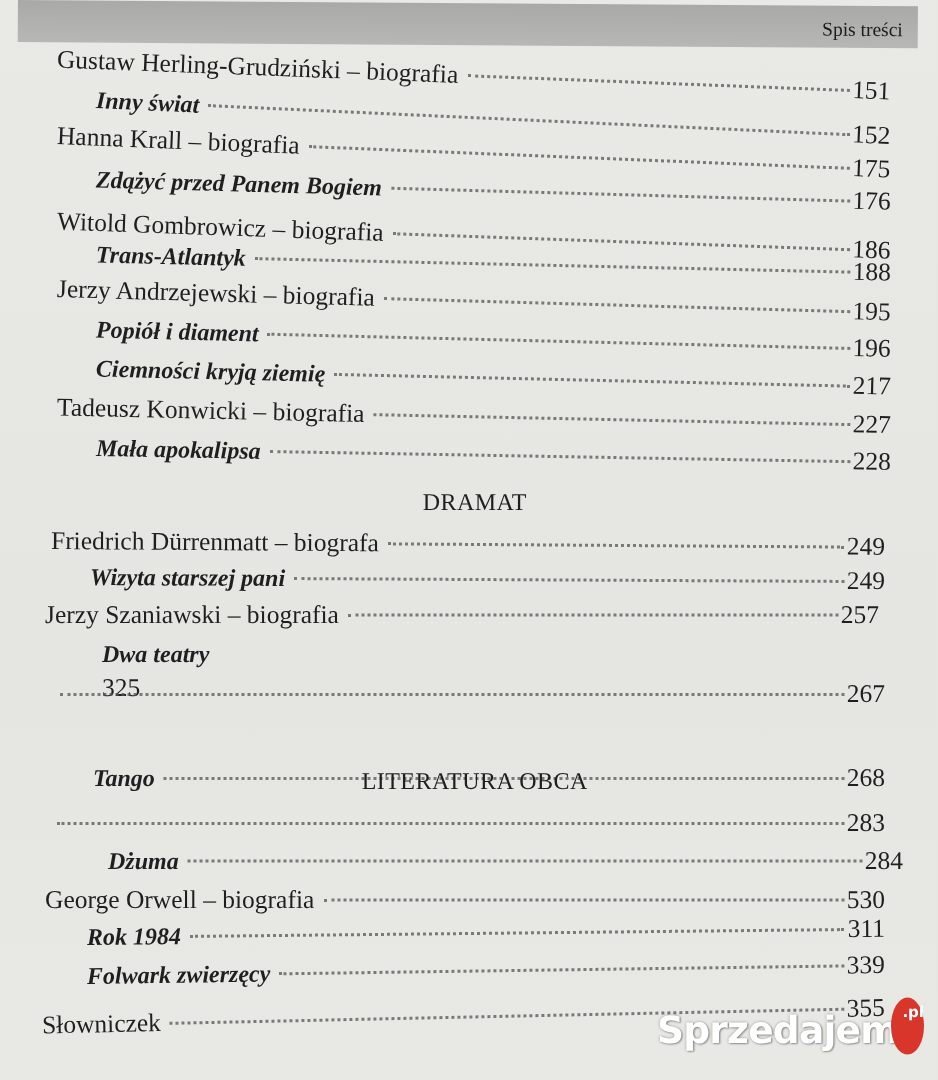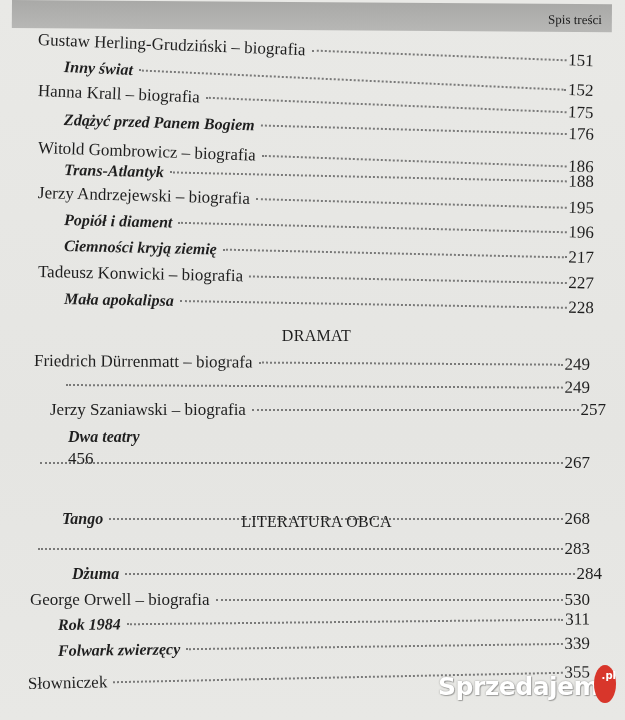--- a/index.html
+++ b/index.html
@@ -175,32 +175,33 @@
     </div>
 
     <div class="section-heading" style="top:327px;">DRAMAT</div>
 
     <div class="row author" style="left:34px; top:351px; width:556px; transform:rotate(0.4deg); transform-origin:left center;">
       <span class="label">Friedrich Dürrenmatt – biografa</span>
       <span class="leader"></span>
       <span class="page-num">249</span>
     </div>
     <div class="row sub" style="left:60px; top:375px; width:530px; transform:rotate(0.3deg); transform-origin:left center;">
+      <span class="label">Wizyta starszej pani</span>
       <span class="leader"></span>
       <span class="page-num">249</span>
     </div>
-    <div class="row author" style="left:50px; top:400px; width:556px;">
+    <div class="row author" style="left:30px; top:400px; width:556px;">
       <span class="label">Jerzy Szaniawski – biografia</span>
       <span class="leader"></span>
       <span class="page-num">257</span>
     </div>
     <div class="row sub" style="left:62px; top:427px; width:528px;flex-direction:column;">
       <span class="label">Dwa teatry</span>
       <span class="leader"></span>
-      <span class="page-num">456</span>
+      <span class="page-num">325</span>
     </div>
     <div class="row author" style="left:34px; top:453px; width:556px;">
       <span class="leader"></span>
       <span class="page-num">267</span>
     </div>
     <div class="row sub" style="left:62px; top:478px; width:528px;margin-top:31px;">
       <span class="label">Tango</span>
       <span class="leader"></span>
       <span class="page-num">268</span>
     </div>

